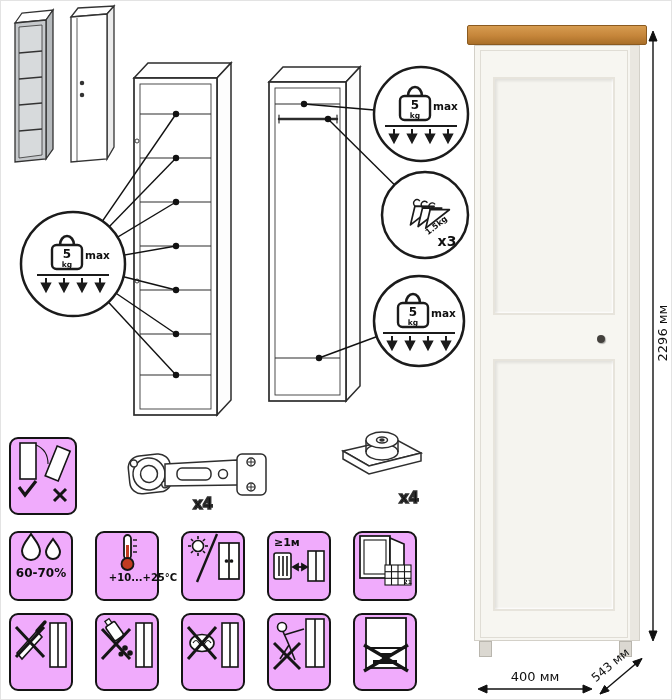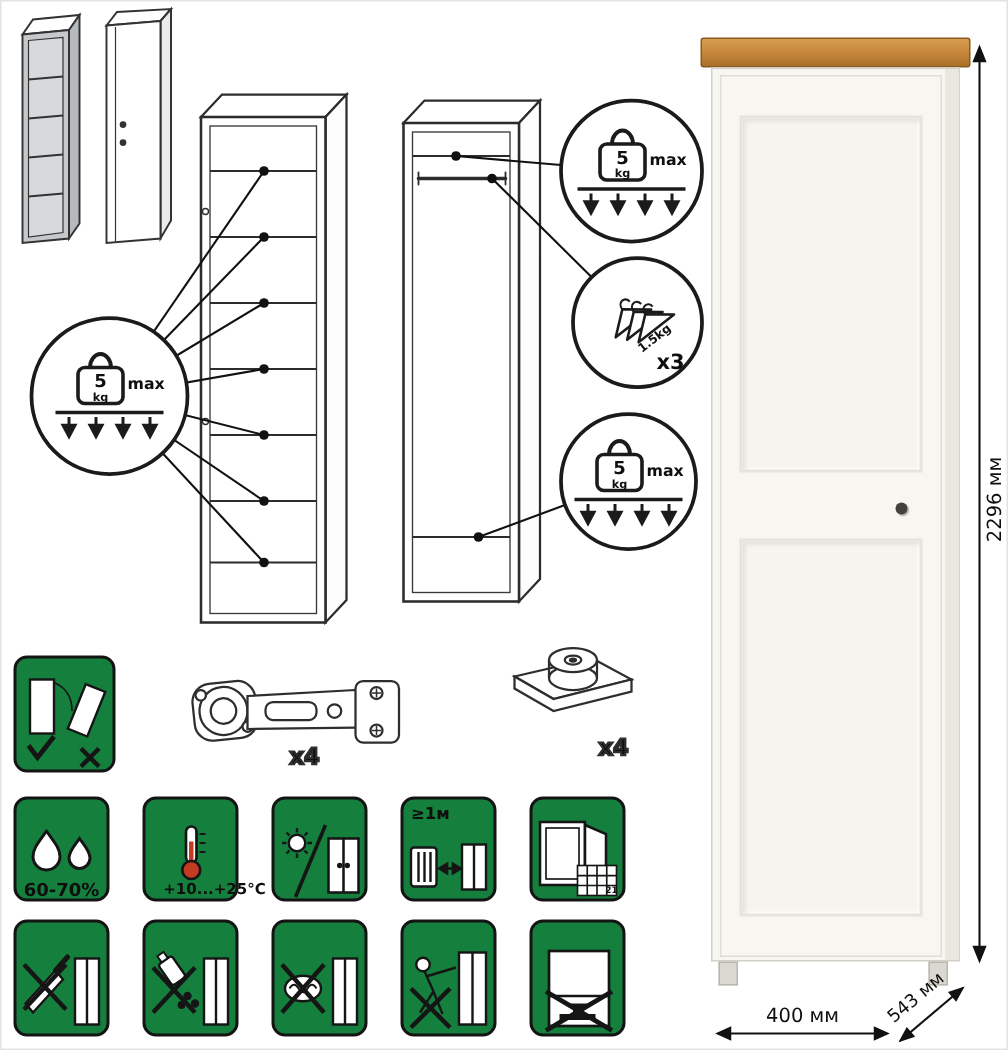--- a/index.html
+++ b/index.html
@@ -1,22 +1,22 @@
 <!DOCTYPE html>
 <html><head>
 <meta charset="utf-8">
 <style>
   *{margin:0;padding:0;box-sizing:border-box;}
   html,body{background:#ffffff;}
   body{width:672px;height:700px;font-family:"DejaVu Sans",sans-serif;}
   #sheet{position:relative;width:672px;height:700px;background:#fff;border:1px solid #e3e3e3;overflow:hidden;}
   .abs{position:absolute;}
   svg text{fill:#0f0f0f;font-family:"DejaVu Sans",sans-serif;}
-  .icon-box{position:absolute;width:64px;border:2.4px solid #141414;border-radius:9px;background:#15803d;
-            display:flex;flex-direction:column;align-items:center;justify-content:flex-end;gap:2px;}
+  .icon-box{position:absolute;width:64px;border:2.4px solid #141414;border-radius:9px;background:#f0abfc;
+            display:flex;flex-direction:column;align-items:center;justify-content:flex-start;gap:2px;}
   .cap{font-weight:bold;color:#0e0e0e;line-height:1;text-align:center;}
   .panel{position:absolute;left:12px;right:12px;border:2px solid #e7e4dc;background:#f5f4ef;
          box-shadow:inset 2px 2px 3px rgba(0,0,0,0.08), inset -1px -1px 2px rgba(255,255,255,0.9);}
   .foot{position:absolute;width:13px;height:16px;background:#dbd8d1;border:1px solid #b9b6ae;}
 </style>
 </head>
 <body>
 
 <div id="sheet">
 

